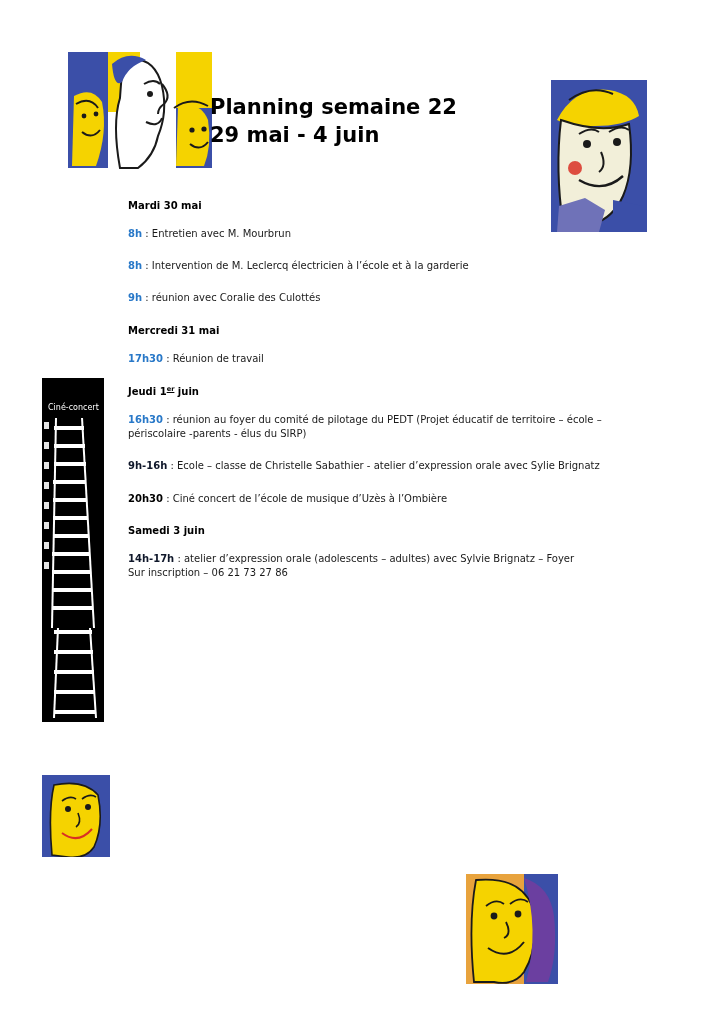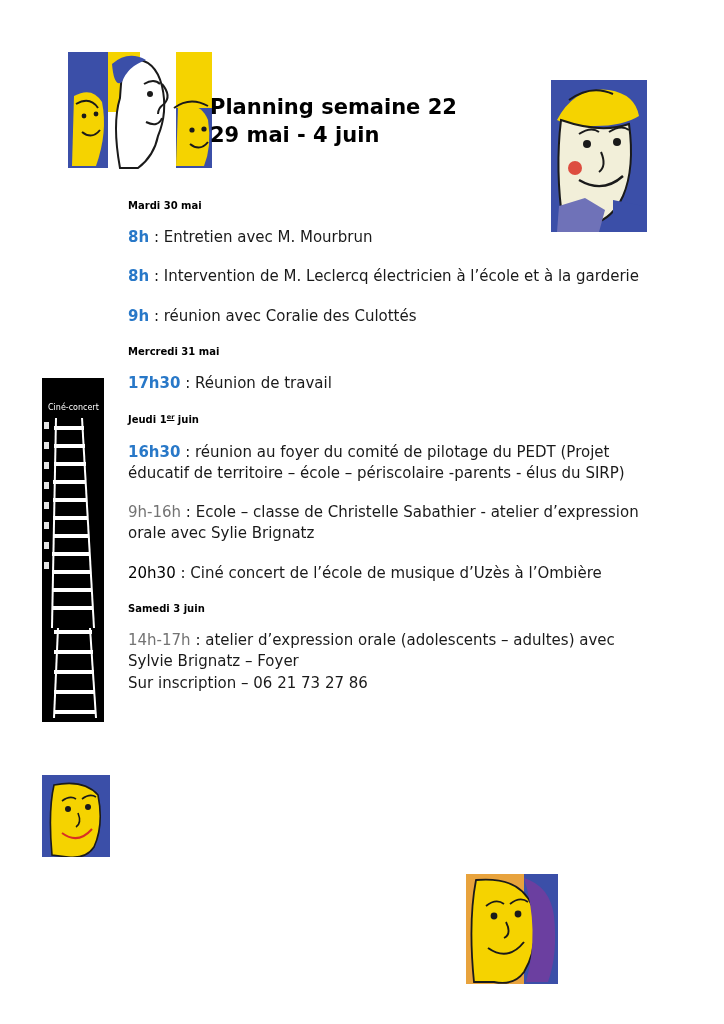--- a/index.html
+++ b/index.html
@@ -43,36 +43,36 @@
   .day-heading {
     font-weight: bold;
     font-size: 10px;
     margin: 0 0 16px 0;
     color: #000;
   }
   .day-heading.spaced {
     margin-top: 19px;
   }
   .entry {
-    font-size: 15px;
+    font-size: 10px;
     line-height: 1.42;
     margin: 0 0 18px 0;
     color: #1a1a1a;
   }
   .entry .time {
     font-weight: bold;
     color: #2878c8;
   }
   .entry .time-dark {
-    font-weight: normal;
+    font-weight: bold;
     color: #000000;
   }
   .entry .time-purple {
-    font-weight: normal;
-    color: #737373;
+    font-weight: bold;
+    color: #0f172a;
   }
   sup {
     font-size: 0.66em;
     vertical-align: super;
     text-decoration: underline;
   }
 
   
   .art {
     position: absolute;

